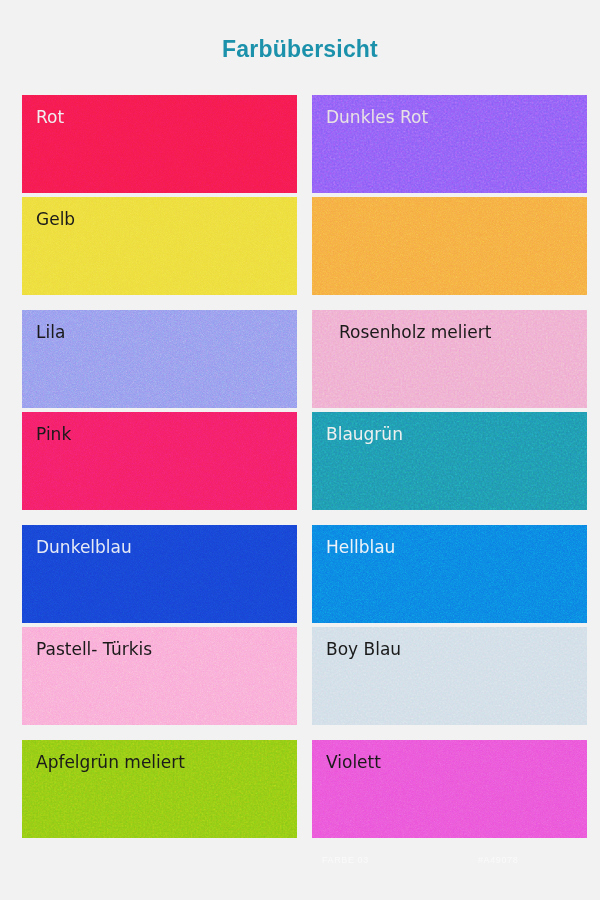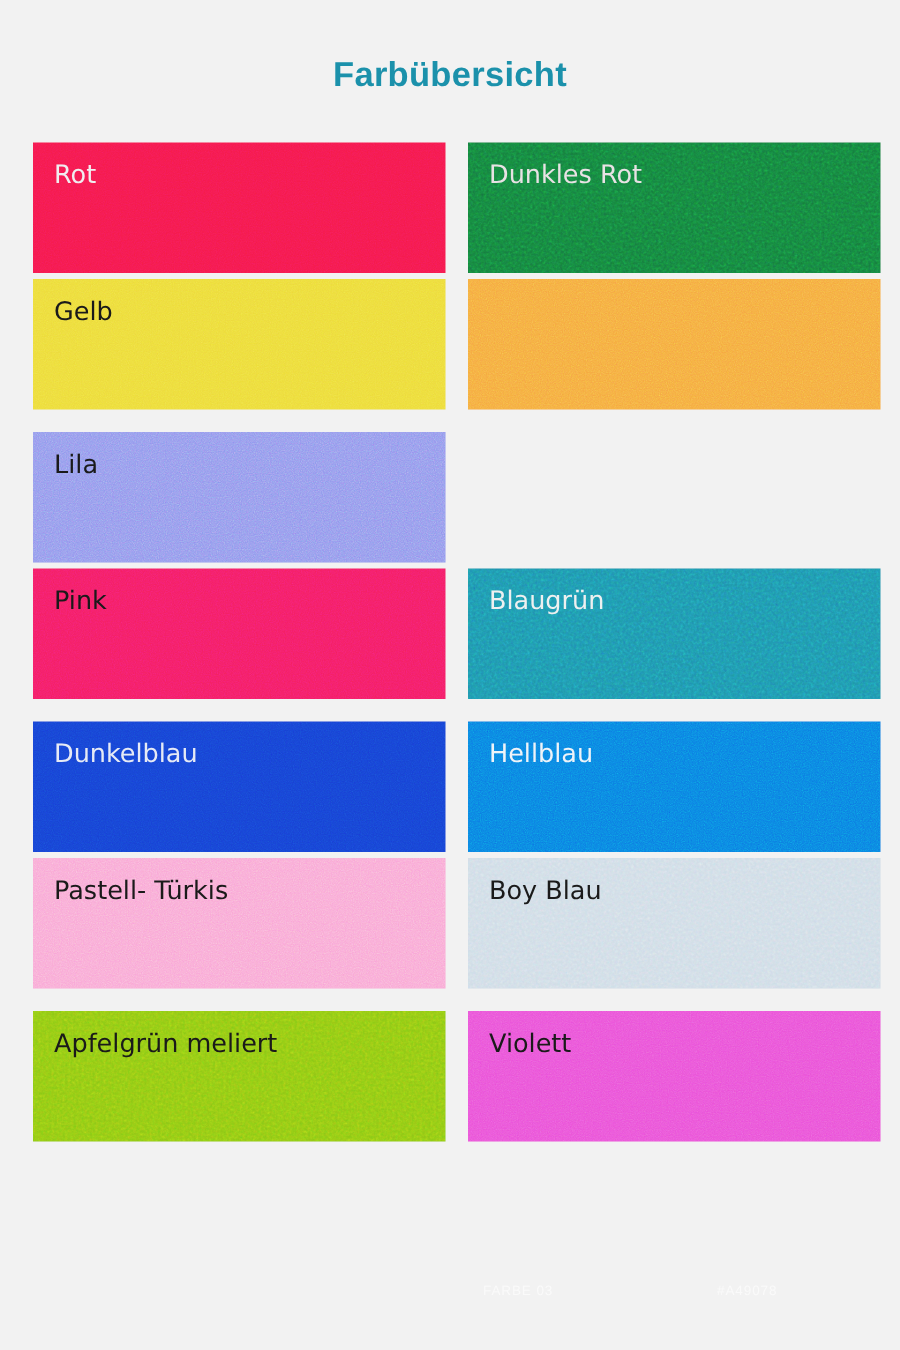--- a/index.html
+++ b/index.html
@@ -32,21 +32,21 @@
 
   .swatch-pair {
     display:flex;
     gap:15px;
     margin-bottom:4px;
   }
   .swatch-pair.group-end { margin-bottom:15px; }
 
   .swatch {
     width:275px;
-    height:87px;
+    height:98px;
     position:relative;
     overflow:hidden;
     flex:0 0 275px;
   }
 
   .swatch-texture {
     position:absolute;
     inset:0;
     opacity:0.55;
     mix-blend-mode:overlay;
@@ -92,21 +92,21 @@
     <div class="swatch-pair">
       <div class="swatch" style="background: rgb(245, 25, 75);">
         <svg class="swatch-texture" width="100%" height="100%">
           <filter id="tx1">
             <feTurbulence type="fractalNoise" baseFrequency="1.3" numOctaves="2" seed="1"></feTurbulence>
           </filter>
           <rect width="100%" height="100%" filter="url(#tx1)"></rect>
         </svg>
         <span class="swatch-label" style="color: rgb(240, 238, 240);">Rot</span>
       </div>
-      <div class="swatch" style="background: #15803d;">
+      <div class="swatch" style="background: #8b5cf6;">
         <svg class="swatch-texture" width="100%" height="100%">
           <filter id="tx2">
             <feTurbulence type="fractalNoise" baseFrequency="0.55" numOctaves="3" seed="2"></feTurbulence>
           </filter>
           <rect width="100%" height="100%" filter="url(#tx2)"></rect>
         </svg>
         <span class="swatch-label" style="color: rgb(232, 226, 228);">Dunkles Rot</span>
       </div>
     </div>
     <div class="swatch-pair group-end">
@@ -130,20 +130,29 @@
     </div>
     <div class="swatch-pair">
       <div class="swatch" style="background: rgb(145, 151, 236);">
         <svg class="swatch-texture" width="100%" height="100%">
           <filter id="tx5">
             <feTurbulence type="fractalNoise" baseFrequency="1.3" numOctaves="2" seed="5"></feTurbulence>
           </filter>
           <rect width="100%" height="100%" filter="url(#tx5)"></rect>
         </svg>
         <span class="swatch-label" style="color: rgb(26, 26, 26);">Lila</span>
+      </div>
+      <div class="swatch" style="background: rgb(238, 170, 205);">
+        <svg class="swatch-texture" width="100%" height="100%">
+          <filter id="tx6">
+            <feTurbulence type="fractalNoise" baseFrequency="0.55" numOctaves="3" seed="6"></feTurbulence>
+          </filter>
+          <rect width="100%" height="100%" filter="url(#tx6)"></rect>
+        </svg>
+        <span class="swatch-label indent" style="color: rgb(26, 26, 26);">Rosenholz meliert</span>
       </div>
     </div>
     <div class="swatch-pair group-end">
       <div class="swatch" style="background: rgb(244, 30, 99);">
         <svg class="swatch-texture" width="100%" height="100%">
           <filter id="tx7">
             <feTurbulence type="fractalNoise" baseFrequency="1.3" numOctaves="2" seed="7"></feTurbulence>
           </filter>
           <rect width="100%" height="100%" filter="url(#tx7)"></rect>
         </svg>

